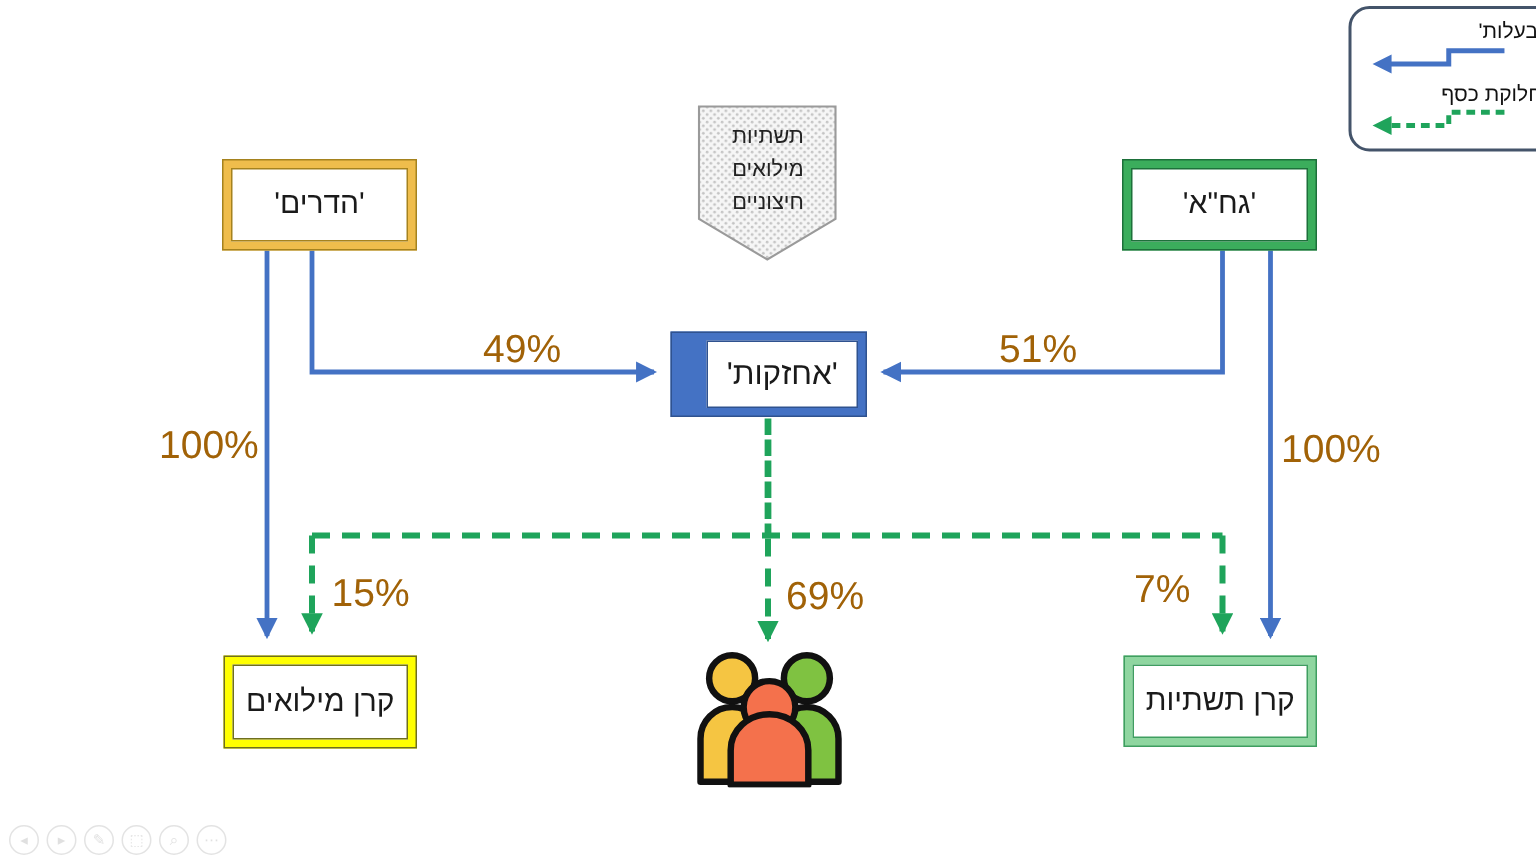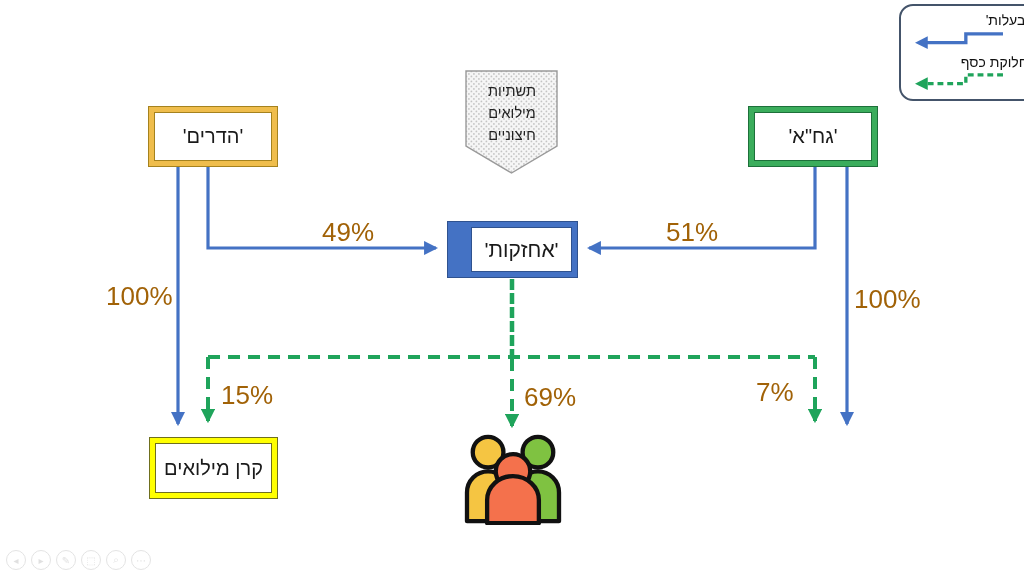--- a/index.html
+++ b/index.html
@@ -99,20 +99,23 @@
   </div>
 
   <div class="node node-holdings" style="left:447px; top:221px; width:131px; height:57px;">
     <div class="inner" dir="rtl">'אחזקות'</div>
   </div>
 
   <div class="node node-reserve" style="left:149px; top:437px; width:129px; height:62px;">
     <div class="inner" dir="rtl">קרן מילואים</div>
   </div>
 
+  <div class="node node-infra" style="left:749px; top:437px; width:129px; height:61px;">
+    <div class="inner" dir="rtl">קרן תשתיות</div>
+  </div>
 
   <div class="pct" style="left:322px; top:217px;">49%</div>
   <div class="pct" style="left:638px; top:217px;margin-left:28px;">51%</div>
   <div class="pct" style="left:106px; top:281px;">100%</div>
   <div class="pct" style="left:854px; top:284px;">100%</div>
   <div class="pct" style="left:221px; top:380px;">15%</div>
   <div class="pct" style="left:524px; top:382px;">69%</div>
   <div class="pct" style="left:756px; top:377px;">7%</div>
 
   <div class="legend">

